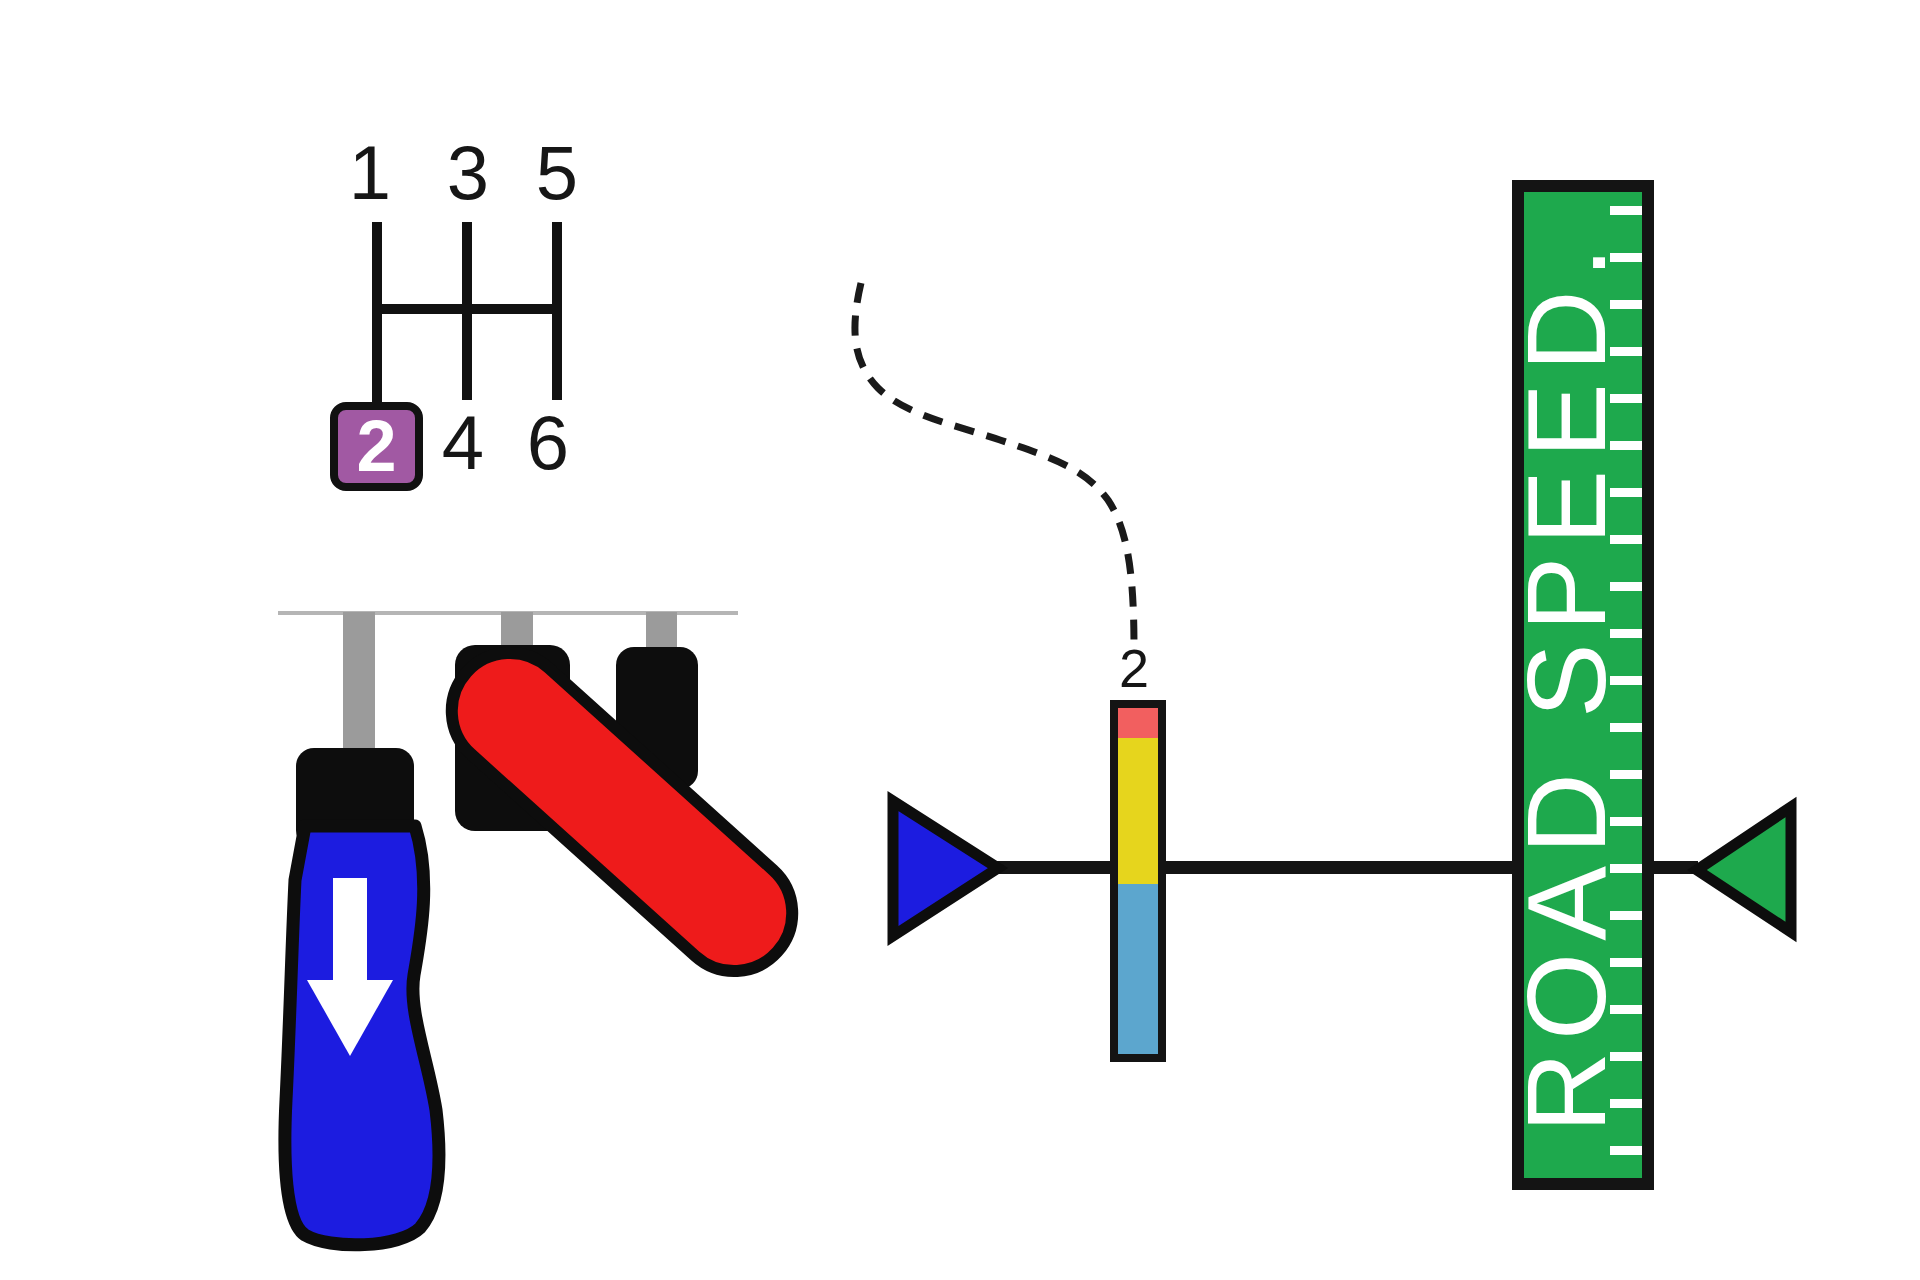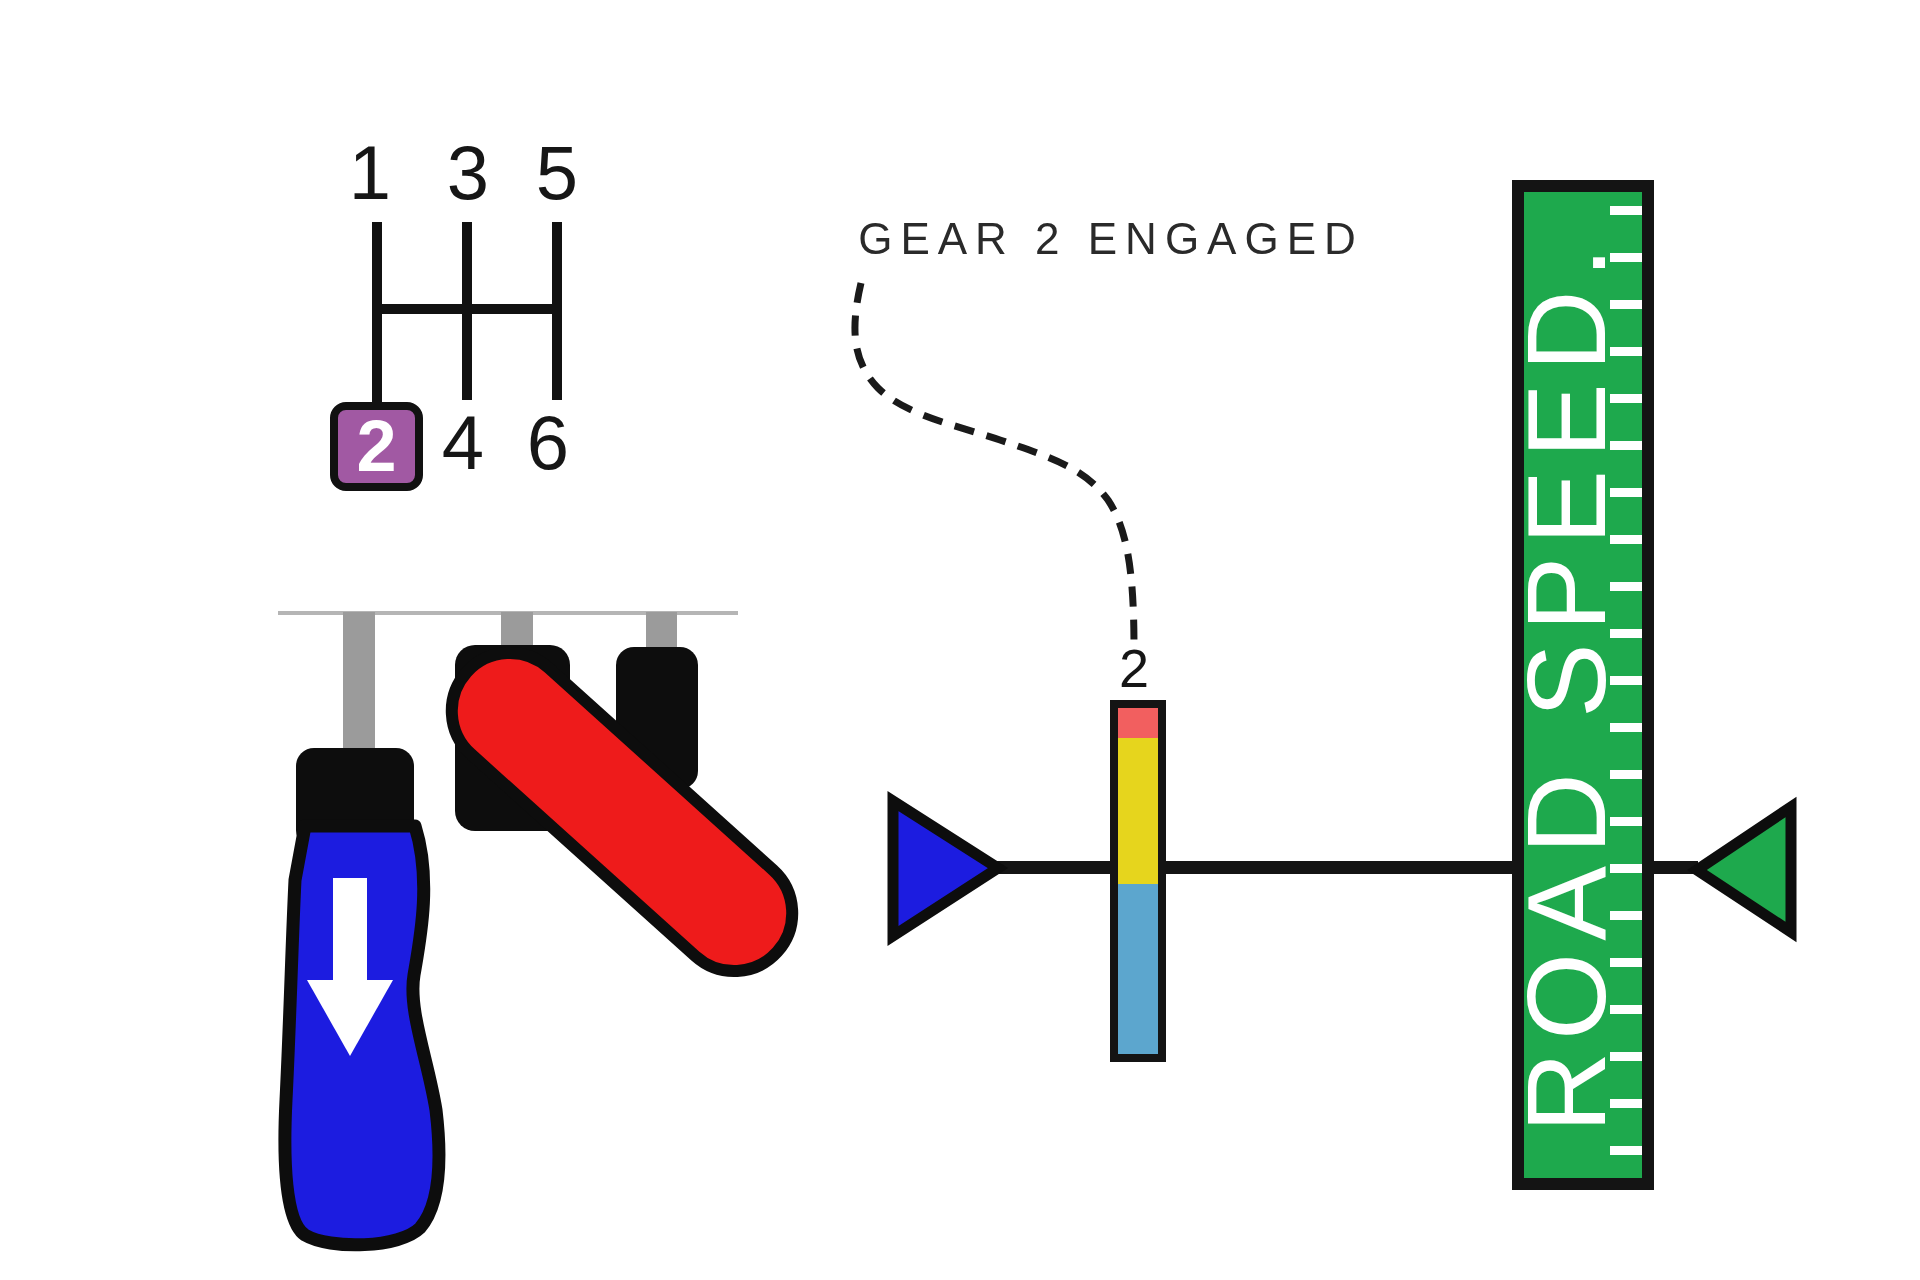--- a/index.html
+++ b/index.html
@@ -95,21 +95,20 @@
                C 140 458 70 460 45 445
                C 25 432 23 370 26 310
                C 30 230 32 150 35 90 Z" fill="#1c1ce0" stroke="#0d0d0d" stroke-width="13" stroke-linejoin="round"></path>
       <g>
         <rect x="73" y="88" width="34" height="104" fill="#ffffff"></rect>
         <polygon points="47,190 133,190 90,266" fill="#ffffff"></polygon>
       </g>
     </svg>
   </div>
 
-  <div class="abs annotation">GEAR 2 ENGAGED</div>
   <svg class="abs" style="left:830px;top:270px;" width="330" height="390" viewBox="0 0 330 390">
     <path d="M 31 13 C 20 60 23 92 48 118
              C 75 145 125 155 170 170
              C 220 187 255 198 278 230
              C 298 260 304 305 304 378" fill="none" stroke="#1a1a1a" stroke-width="7" stroke-dasharray="20 13"></path>
   </svg>
 
   <div class="abs bar-label">2</div>
   <div class="abs speed-line"></div>
 

